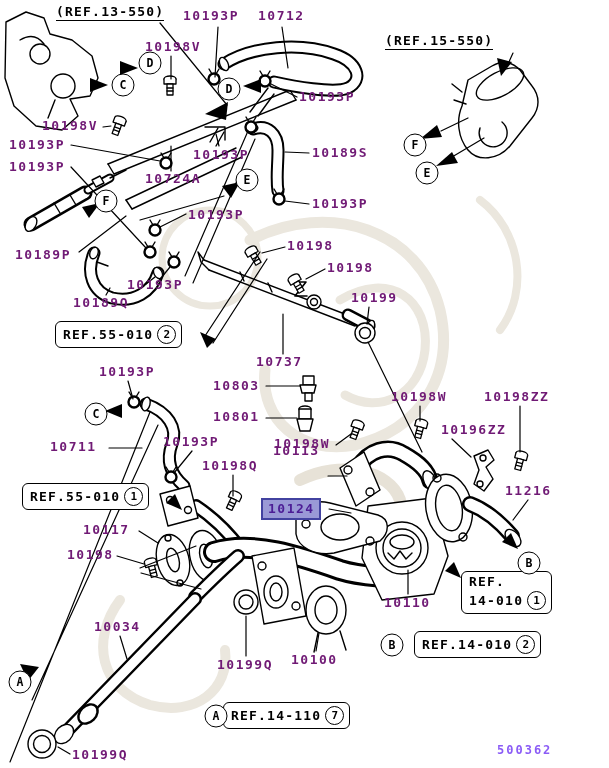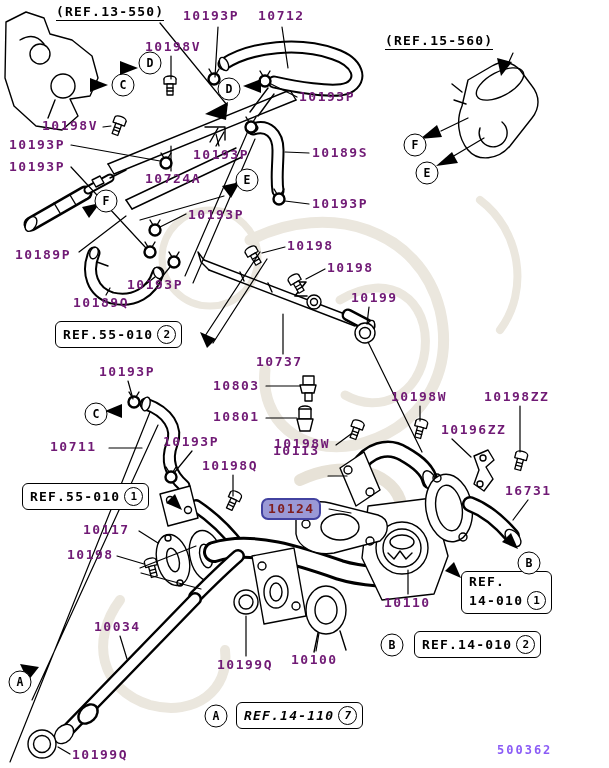--- a/index.html
+++ b/index.html
@@ -311,31 +311,31 @@
     <div class="plabel" style="left: 213px; top: 379px;">10803</div>
     <div class="plabel" style="left: 213px; top: 410px;">10801</div>
     <div class="plabel" style="left: 50px; top: 440px;">10711</div>
     <div class="plabel" style="left: 163px; top: 435px;">10193P</div>
     <div class="plabel" style="left: 274px; top: 437px;">10198W</div>
     <div class="plabel" style="left: 202px; top: 459px;">10198Q</div>
     <div class="plabel" style="left: 391px; top: 390px;">10198W</div>
     <div class="plabel" style="left: 484px; top: 390px;">10198ZZ</div>
     <div class="plabel" style="left: 441px; top: 423px;">10196ZZ</div>
     <div class="plabel" style="left: 273px; top: 444px;">10113</div>
-    <div class="plabel" style="left: 505px; top: 484px;">16731</div>
+    <div class="plabel" style="left: 505px; top: 484px;">11216</div>
     <div class="plabel" style="left: 83px; top: 523px;">10117</div>
     <div class="plabel" style="left: 67px; top: 548px;">10198</div>
     <div class="plabel" style="left: 94px; top: 620px;">10034</div>
     <div class="plabel" style="left: 384px; top: 596px;">10110</div>
     <div class="plabel" style="left: 291px; top: 653px;">10100</div>
     <div class="plabel" style="left: 217px; top: 658px;">10199Q</div>
     <div class="plabel" style="left: 72px; top: 748px;">10199Q</div>
-    <div class="plabel hl" style="left: 261px; top: 498px; background: rgb(154, 153, 214); border-color: rgb(66, 66, 160); color: #7f1d1d; border-radius: 7px;">10124</div>
+    <div class="plabel hl" style="left: 261px; top: 498px; background: rgb(154, 153, 214); border-color: rgb(66, 66, 160); color: #4c1d95;">10124</div>
     <div class="refunder" style="left: 28px; top: 5px; margin-left: 28px;">(REF.13-550)</div>
-    <div class="refunder" style="left: 385px; top: 34px;">(REF.15-560)</div>
+    <div class="refunder" style="left: 385px; top: 34px;">(REF.15-550)</div>
     <div class="refbox" style="left: 55px; top: 321px;">
       <span>REF.55-010</span>
       <span class="badge">2</span>
     </div>
     <div class="refbox" style="left: 22px; top: 483px;">
       <span>REF.55-010</span>
       <span class="badge">1</span>
     </div>
     <div class="refbox" style="left: 461px; top: 571px;">
       <div class="rcol">
@@ -343,21 +343,21 @@
         <div class="rrow">
           <span>14-010</span>
           <span class="badge">1</span>
         </div>
       </div>
     </div>
     <div class="refbox" style="left: 414px; top: 631px;">
       <span>REF.14-010</span>
       <span class="badge">2</span>
     </div>
-    <div class="refbox" style="left: 236px; top: 702px; font-style: italic;">
+    <div class="refbox" style="left: 223px; top: 702px;">
       <span>REF.14-110</span>
       <span class="badge">7</span>
     </div>
     <div class="marker" style="left: 150px; top: 63px;">D</div>
     <div class="marker" style="left: 123px; top: 85px;">C</div>
     <div class="marker" style="left: 229px; top: 89px;">D</div>
     <div class="marker" style="left: 247px; top: 180px;">E</div>
     <div class="marker" style="left: 106px; top: 201px;">F</div>
     <div class="marker" style="left: 415px; top: 145px;">F</div>
     <div class="marker" style="left: 427px; top: 173px;">E</div>

